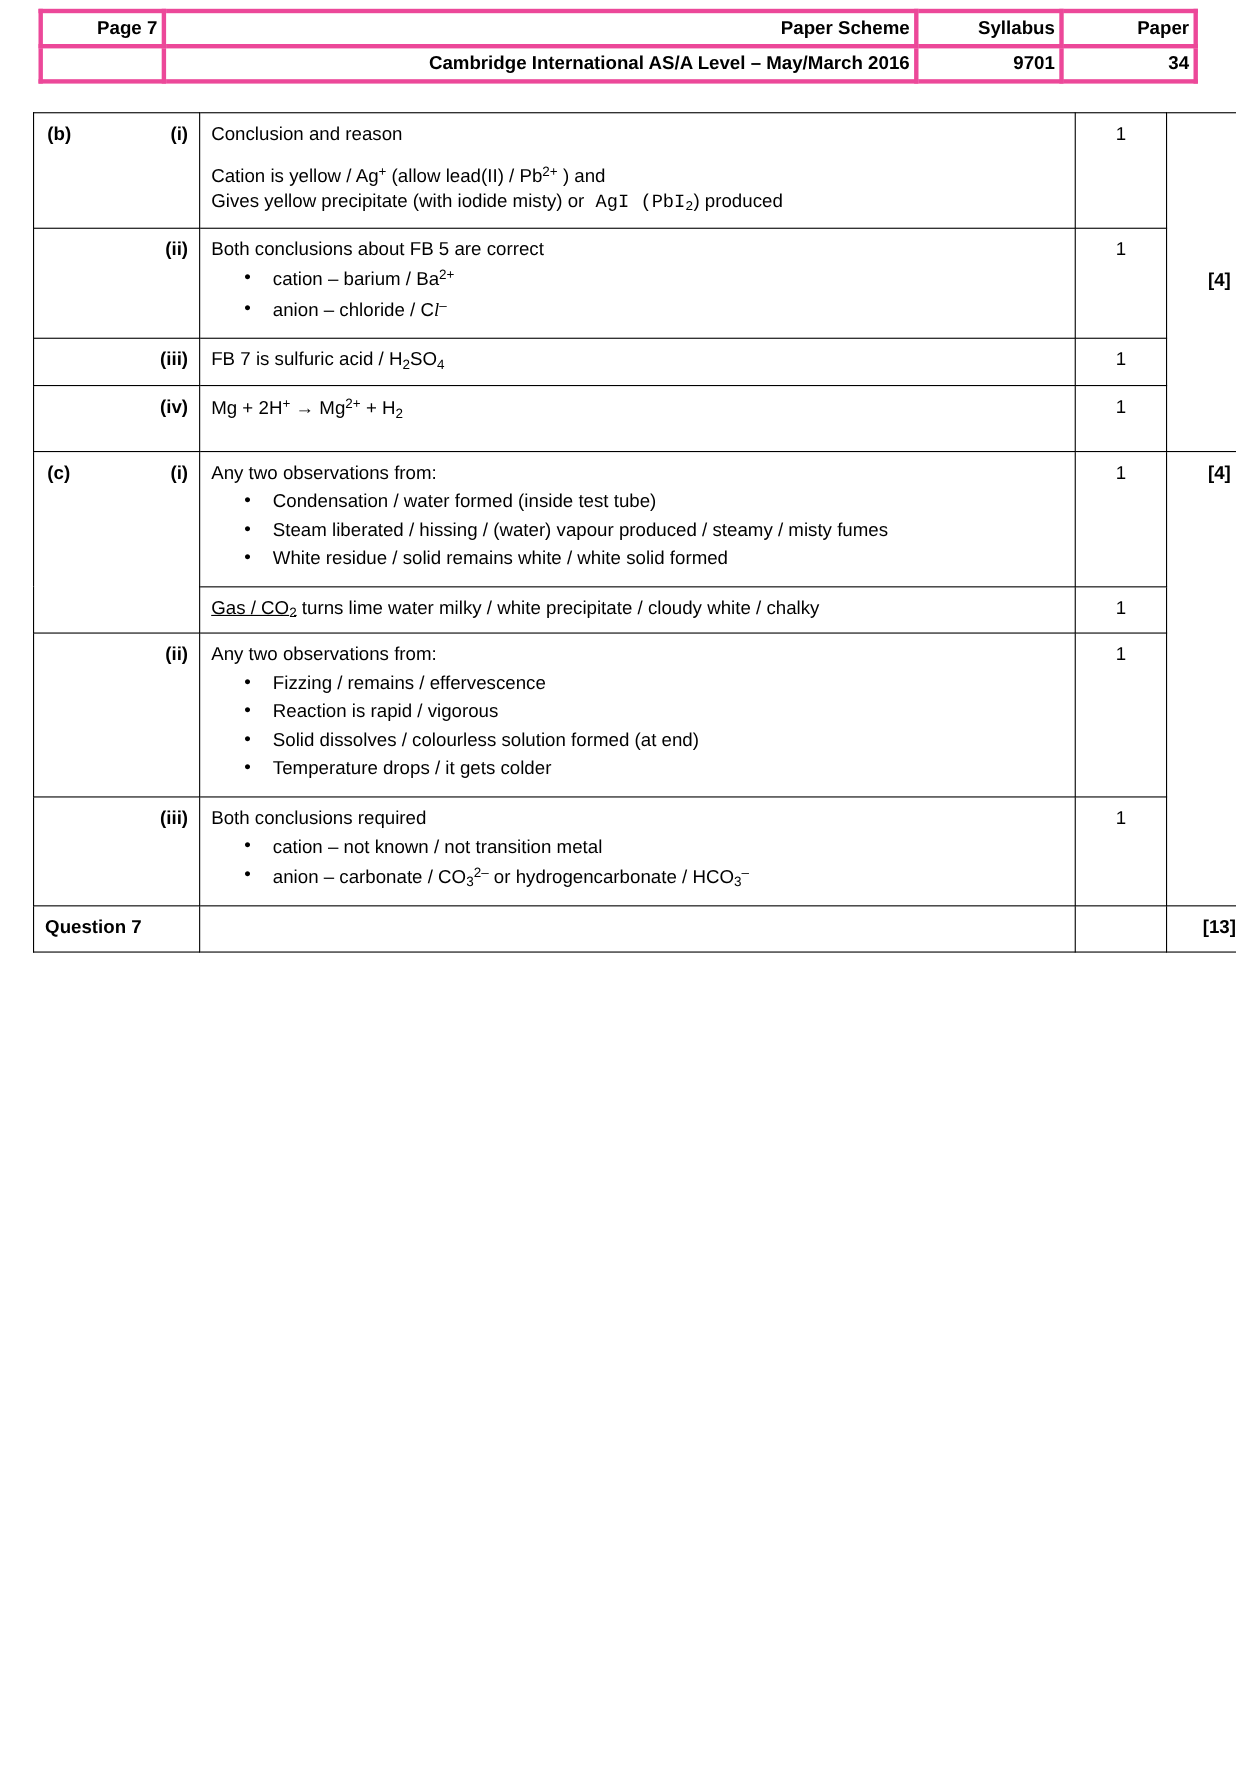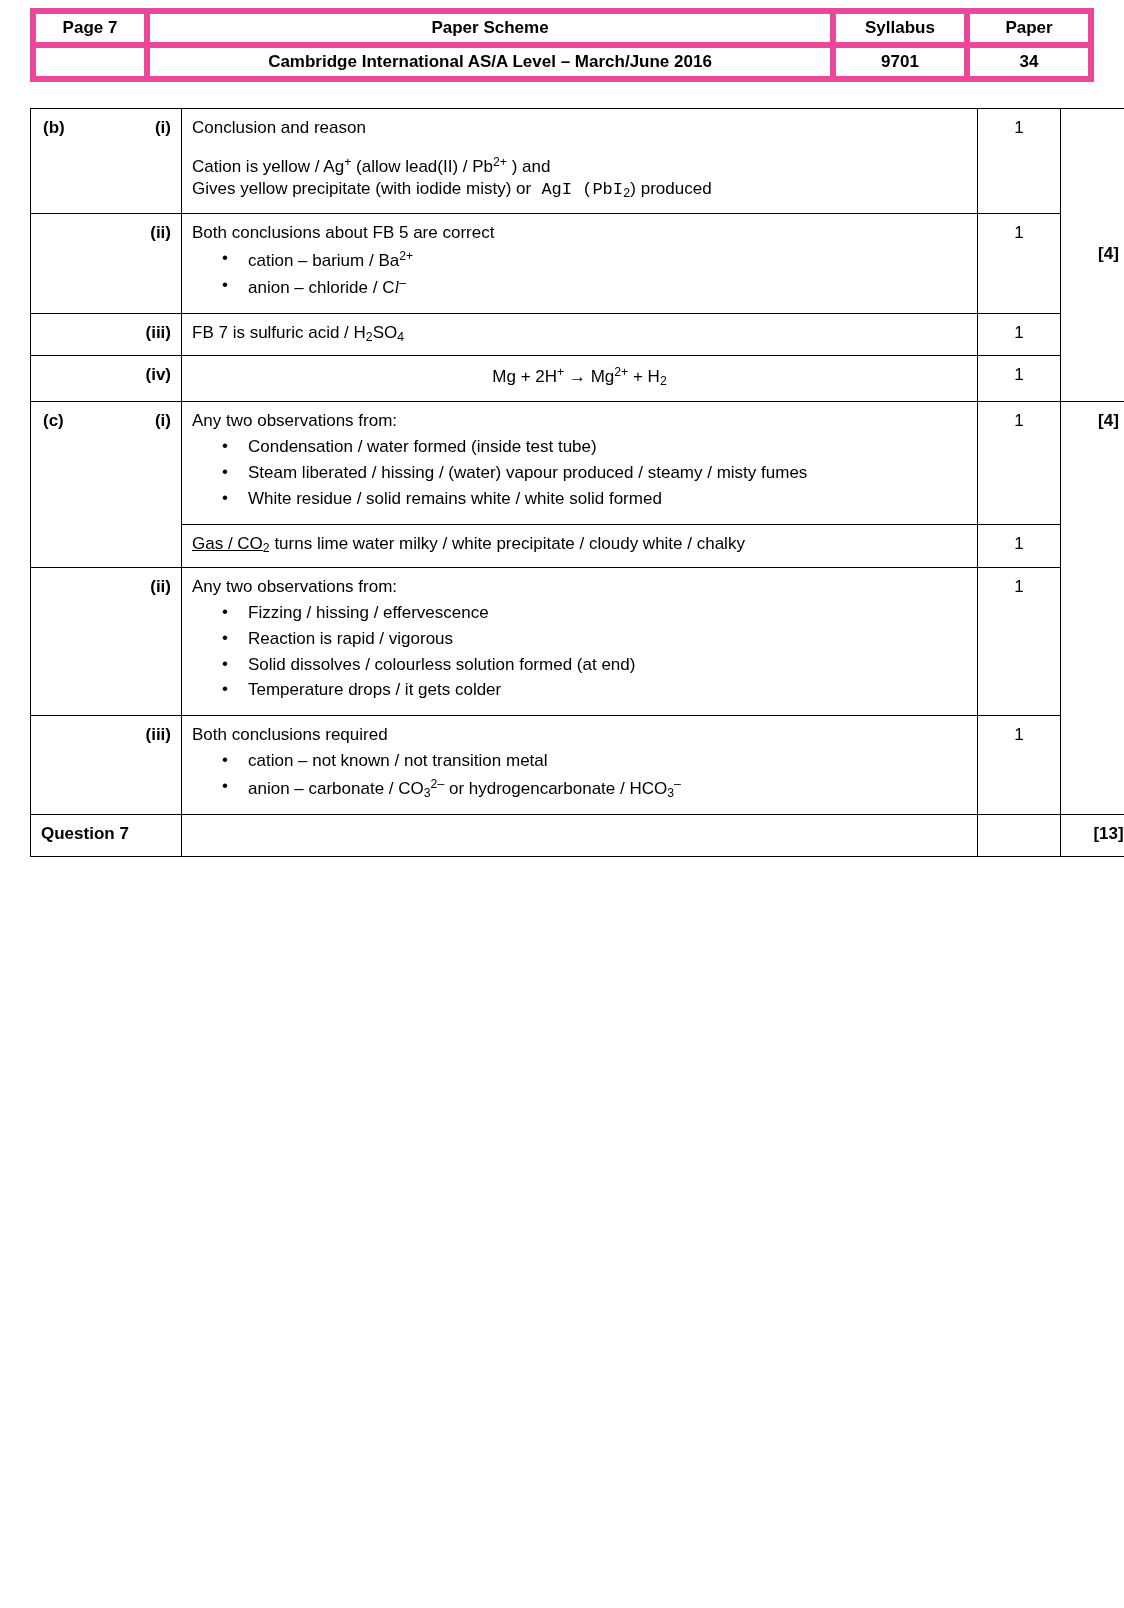--- a/index.html
+++ b/index.html
@@ -23,24 +23,24 @@
   }
 
   
   table.header {
     width: 1042px;
     margin: 8px auto 0 auto;
     border-collapse: collapse;
     table-layout: fixed;
   }
   table.header td {
-    border: 6px solid #ec4899;
-    font-size: 17px;
-    font-weight: bold;
-    text-align: center;
+    border: 4px solid #ec4899;
+    font-size: 17px;
+    font-weight: bold;
+    text-align: right;
     padding: 3px 4px;
     height: 22px;
   }
   .h-page   { width: 100px; }
   .h-mid    { width: 672px; }
   .h-syl    { width: 120px; }
   .h-paper  { width: 110px; }
   td.blankcell { border-top: none; }
 
   
@@ -136,21 +136,21 @@
   <table class="header">
     <tbody>
         <tr>
       <td class="h-page">Page 7</td>
       <td class="h-mid">Paper Scheme</td>
       <td class="h-syl">Syllabus</td>
       <td class="h-paper">Paper</td>
     </tr>
     <tr>
       <td class="h-page blankcell"></td>
-      <td class="h-mid">Cambridge International AS/A Level – March/June 2016</td>
+      <td class="h-mid">Cambridge International AS/A Level – May/March 2016</td>
       <td class="h-syl">9701</td>
       <td class="h-paper">34</td>
     </tr>
   </tbody>
     </table>
 
   <table class="ms">
 
     <tbody>
         <tr>
@@ -183,21 +183,21 @@
     <tr>
       <td class="col-part part">(iii)</td>
       <td class="col-body">
         <div><span class="b">FB 7</span><span> is sulfuric acid / H</span><sub>2</sub><span>SO</span><sub>4</sub></div>
       </td>
       <td class="col-mark mark">1</td>
     </tr>
 
     <tr>
       <td class="col-part part">(iv)</td>
-      <td class="col-body" style="padding-bottom:12px;text-align:center;">
+      <td class="col-body" style="padding-bottom:26px;">
         <div><span>Mg + 2H</span><sup>+</sup><span> → Mg</span><sup>2+</sup><span> + H</span><sub>2</sub></div>
       </td>
       <td class="col-mark mark">1</td>
     </tr>
 
     <tr>
       <td class="col-part part" rowspan="2">
         <span class="lead">(c)</span>
         <span>(i)</span>
       </td>
@@ -218,21 +218,21 @@
         <div><span class="u"><span>Gas / CO</span><sub>2</sub></span><span> turns lime water milky / white precipitate / cloudy white / chalky</span></div>
       </td>
       <td class="col-mark mark">1</td>
     </tr>
 
     <tr>
       <td class="col-part part">(ii)</td>
       <td class="col-body">
         <div>Any two observations from:</div>
         <ul class="bullets">
-          <li>Fizzing / hissing / effervescence</li>
+          <li>Fizzing / remains / effervescence</li>
           <li>Reaction is rapid / vigorous</li>
           <li>Solid dissolves / colourless solution formed (at end)</li>
           <li>Temperature drops / it gets colder</li>
         </ul>
       </td>
       <td class="col-mark mark">1</td>
     </tr>
 
     <tr>
       <td class="col-part part">(iii)</td>

